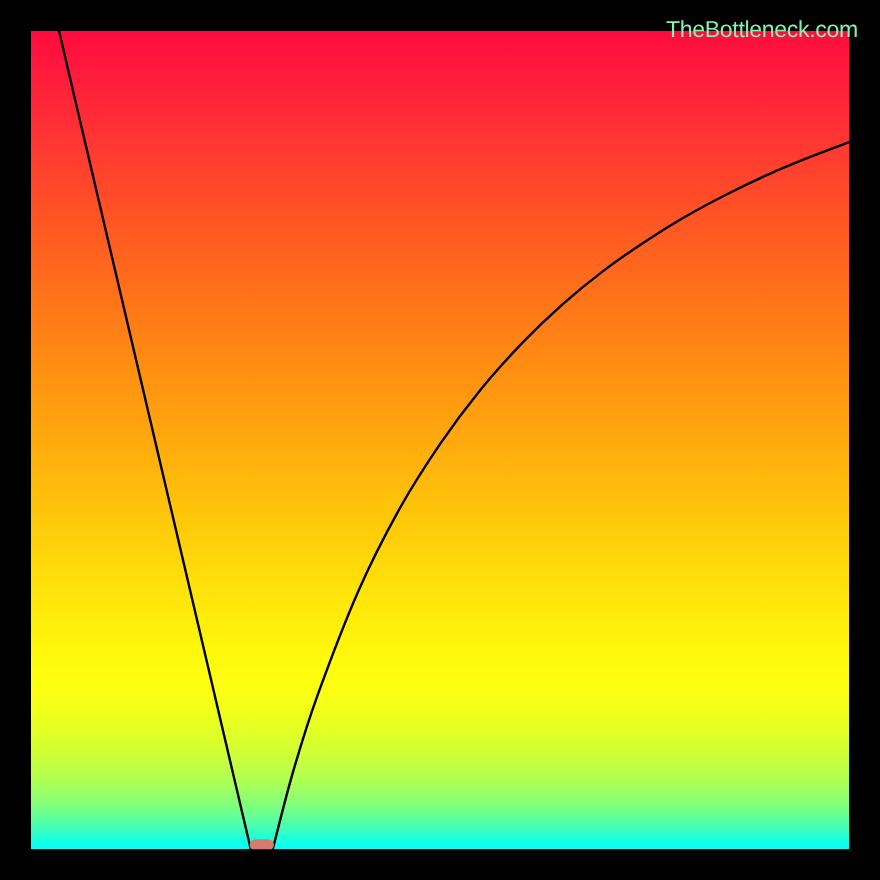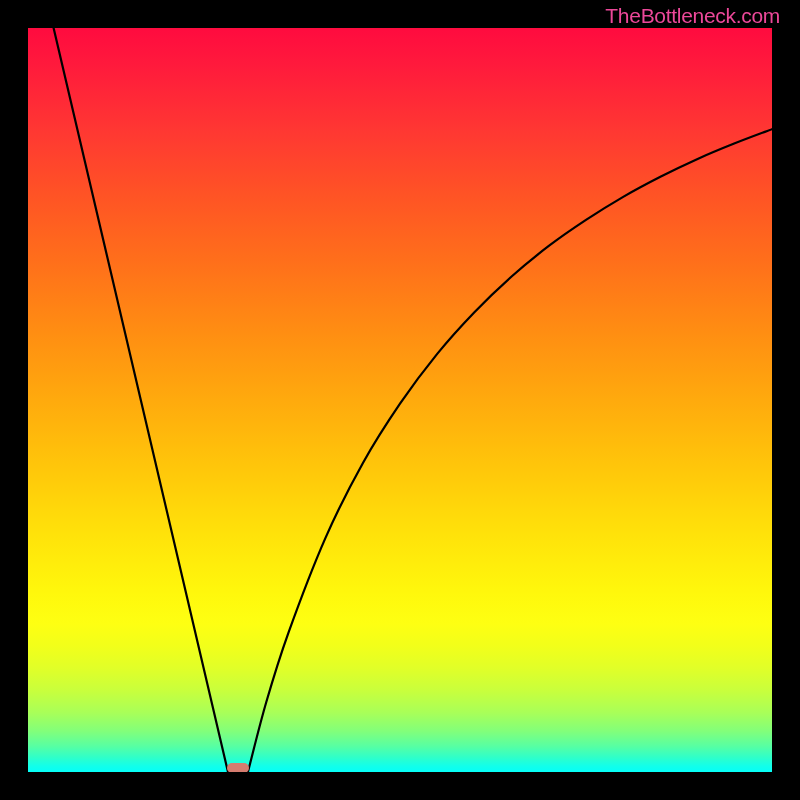--- a/index.html
+++ b/index.html
@@ -6,23 +6,23 @@
     margin: 0;
     padding: 0;
     width: 800px;
     height: 800px;
     background: #000;
     position: relative;
     font-family: Arial, sans-serif;
   }
   .watermark {
     position: absolute;
-    top: 4px;
+    top: 16px;
     right: 20px;
-    color: #ec4899;
+    color: #86efac;
     font-size: 21px;
     font-weight: 500;
     z-index: 10;
     letter-spacing: -0.3px;
   }
   .plot-area {
     position: absolute;
     left: 28px;
     top: 28px;
     width: 744px;

